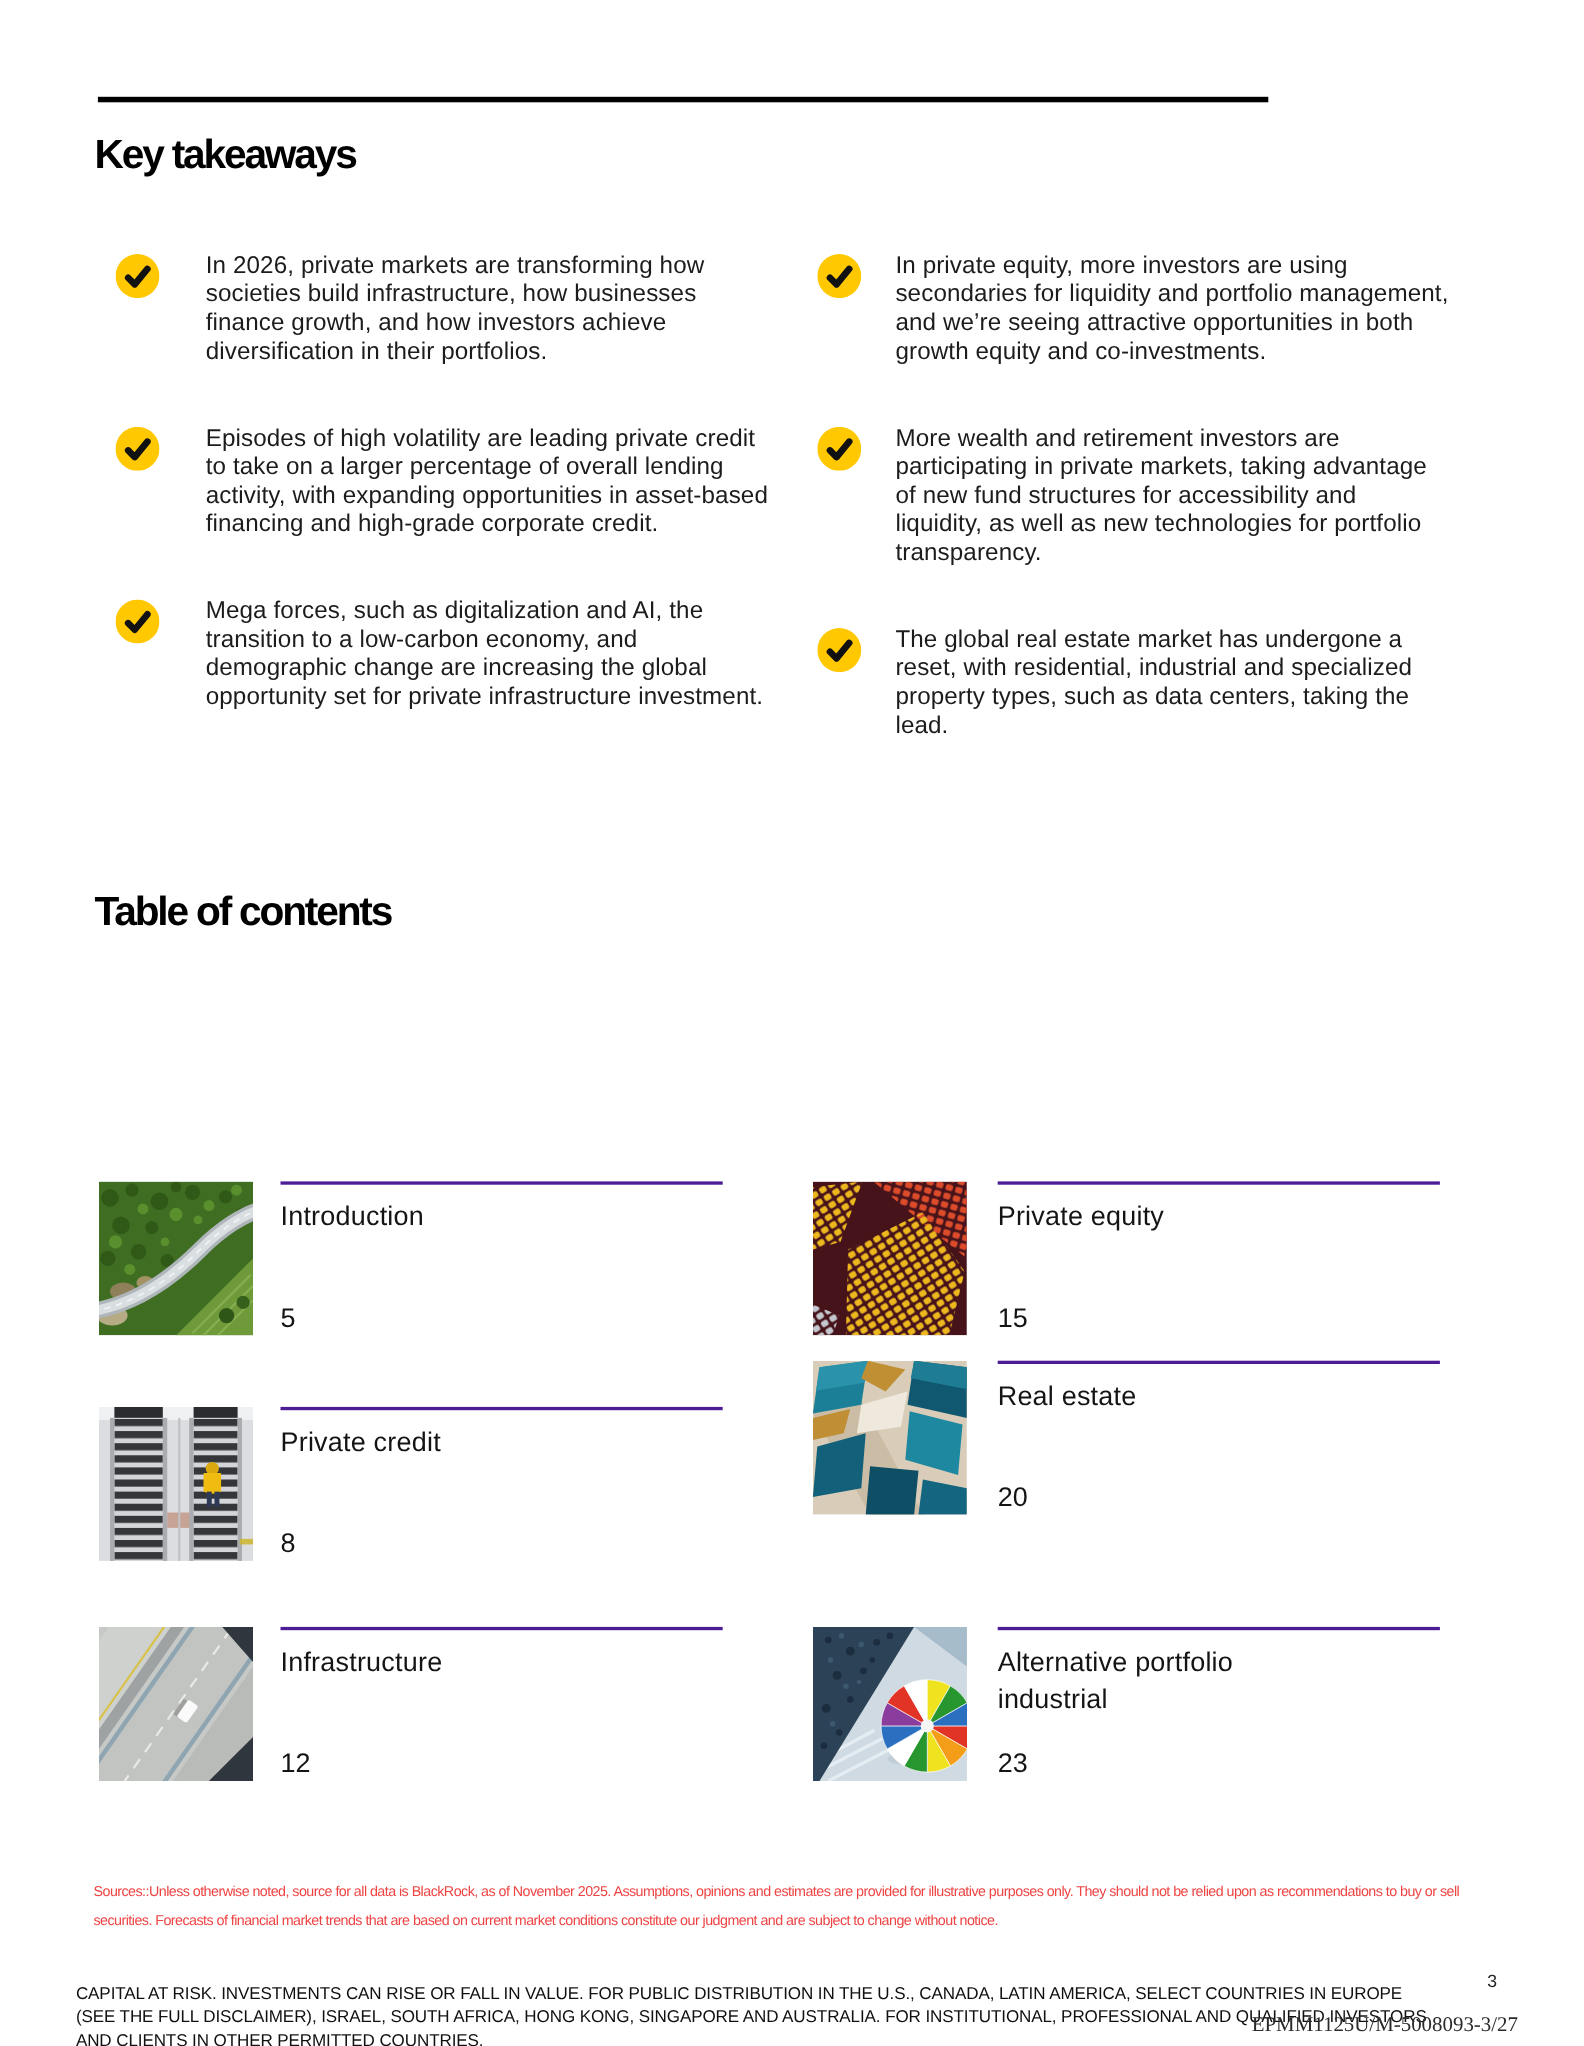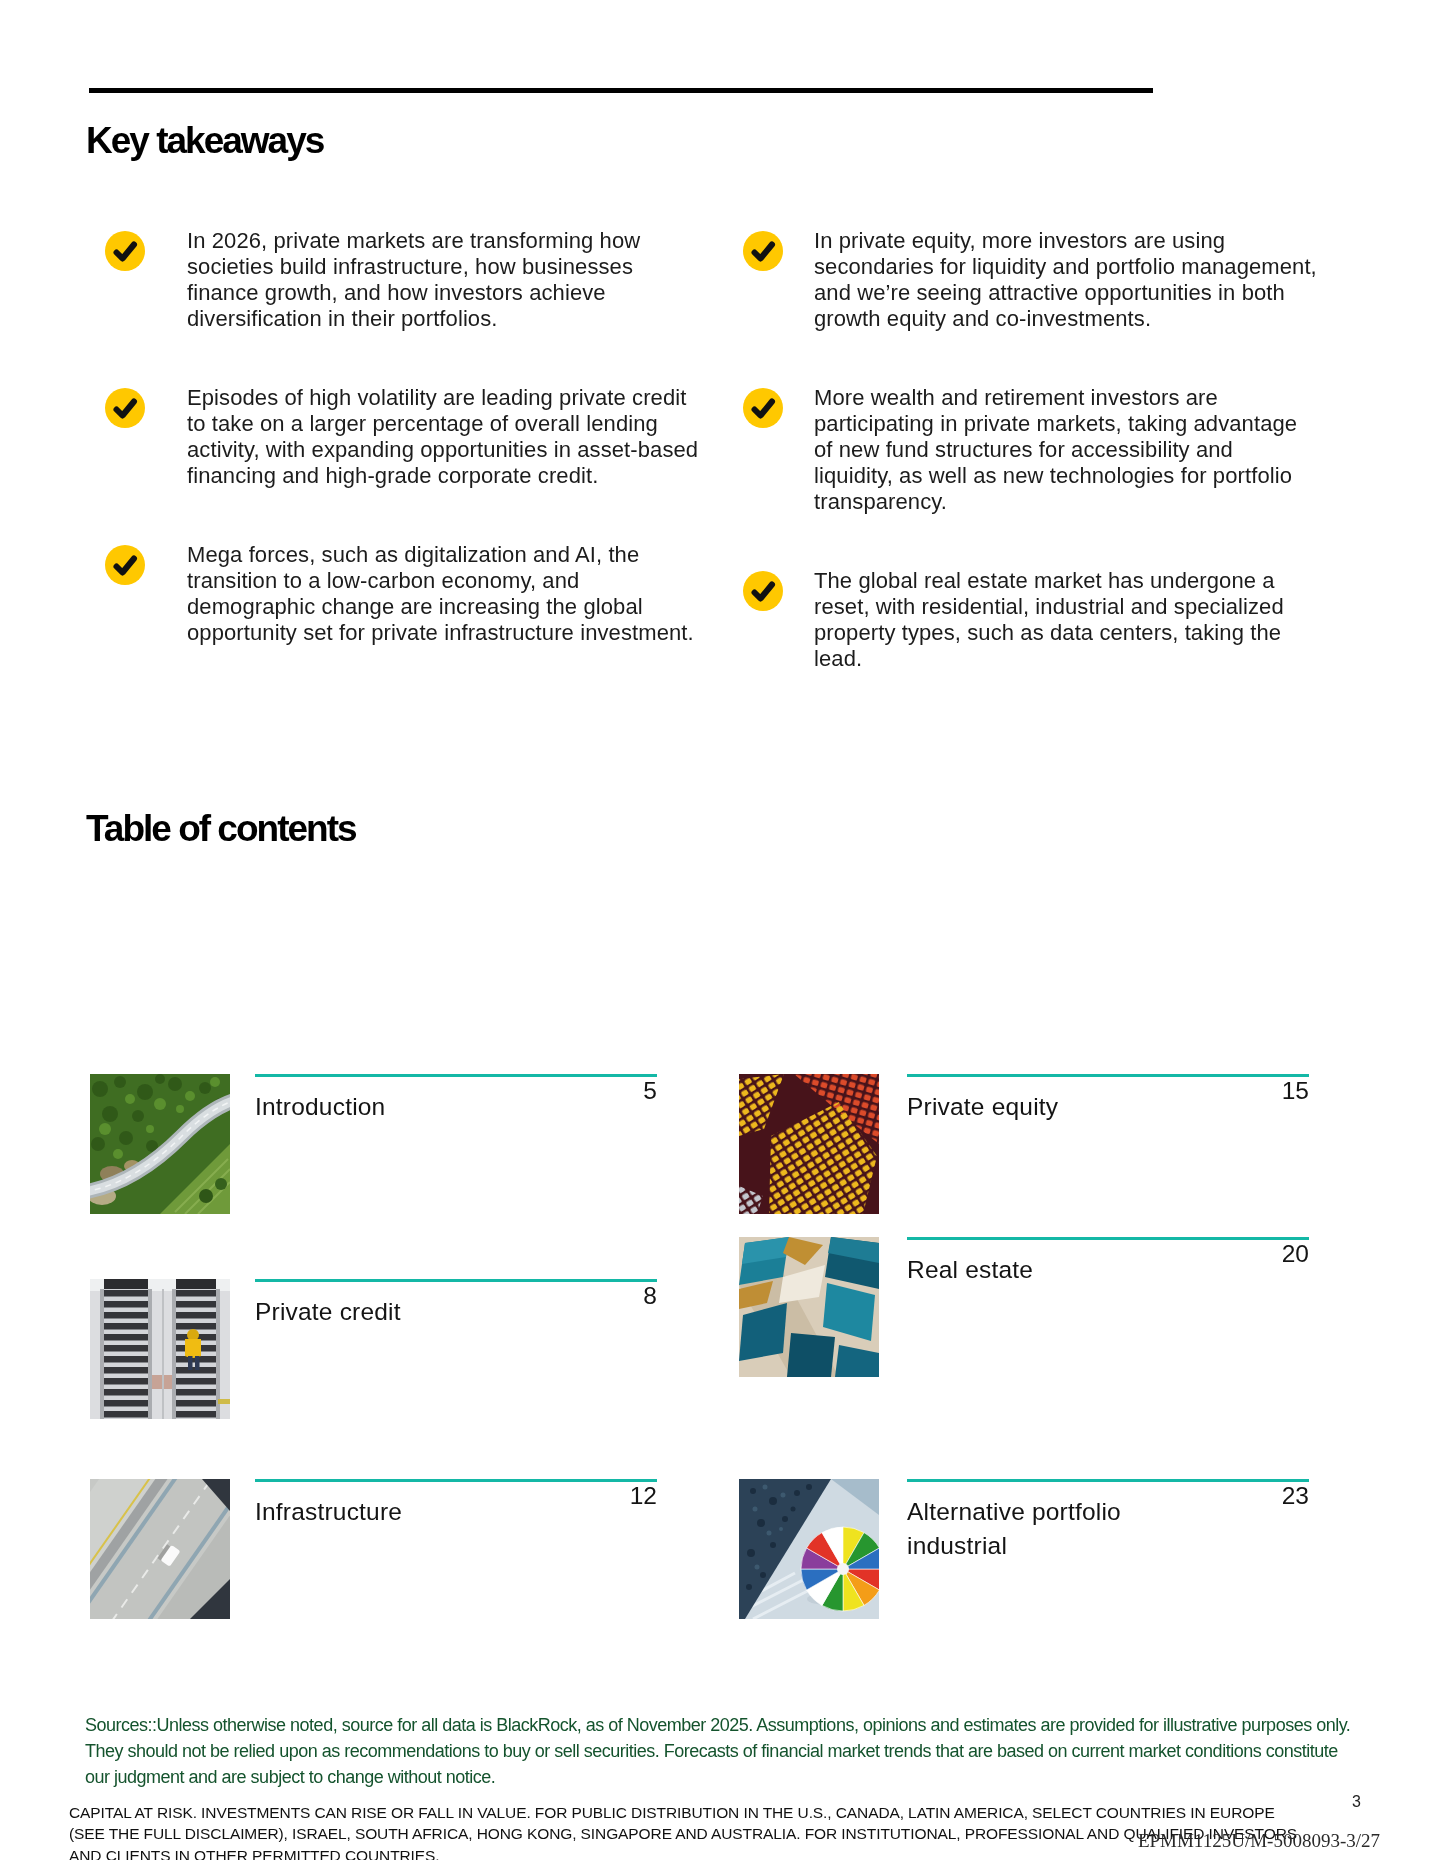--- a/index.html
+++ b/index.html
@@ -16,29 +16,29 @@
   #tk-right{left:743px;top:228px;width:580px;}
   .takeaway{display:flex;align-items:flex-start;}
   .check{flex:0 0 40px;width:40px;height:40px;margin-top:3px;}
   #tk-left .tk-text{margin:0 0 0 42px;width:512px;}
   #tk-right .tk-text{margin:0 0 0 31px;width:503px;}
   .tk-text{font-size:22px;line-height:26px;color:#1c1c1c;letter-spacing:0.1px;}
 
   .toc-cell{position:absolute;width:575px;height:140px;}
   .thumb{position:absolute;left:0;top:0;width:140px;height:140px;overflow:hidden;}
   .thumb svg{display:block;}
-  .toc-text{position:absolute;top:0;width:402px;height:140px;border-top:3px solid #14b8a6;
-            box-sizing:border-box;display:flex;flex-direction:row;justify-content:space-between;}
+  .toc-text{position:absolute;top:0;width:402px;height:140px;border-top:3px solid #4c1d95;
+            box-sizing:border-box;display:flex;flex-direction:column;justify-content:space-between;}
   .toc-cell.l .toc-text{left:165px;}
   .toc-cell.r .toc-text{left:168px;}
   .toc-title{font-size:24.5px;line-height:1.4;color:#141414;padding-top:13px;max-width:310px;letter-spacing:0.2px;}
   .toc-page{font-size:24.5px;color:#141414;padding-bottom:1px;}
 
-  .sources{position:absolute;left:85px;top:1694px;width:1278px;font-size:18px;
-           line-height:26px;color:#14532d;letter-spacing:-0.5px;}
+  .sources{position:absolute;left:85px;top:1694px;width:1278px;font-size:13px;
+           line-height:26px;color:#ef4444;letter-spacing:-0.5px;}
   .disclaimer{position:absolute;left:69px;top:1786px;width:1240px;font-size:15.5px;
               line-height:21.5px;color:#101010;letter-spacing:-0.1px;}
   .page-num{position:absolute;left:1352px;top:1793px;font-size:16px;color:#222;}
   .doc-code{position:absolute;left:1128px;top:1830px;width:252px;text-align:right;
             font-family:"Liberation Serif",serif;font-size:19px;color:#2a2a2a;}
 </style>
 </head>
 <body>
 
 <div class="page">

